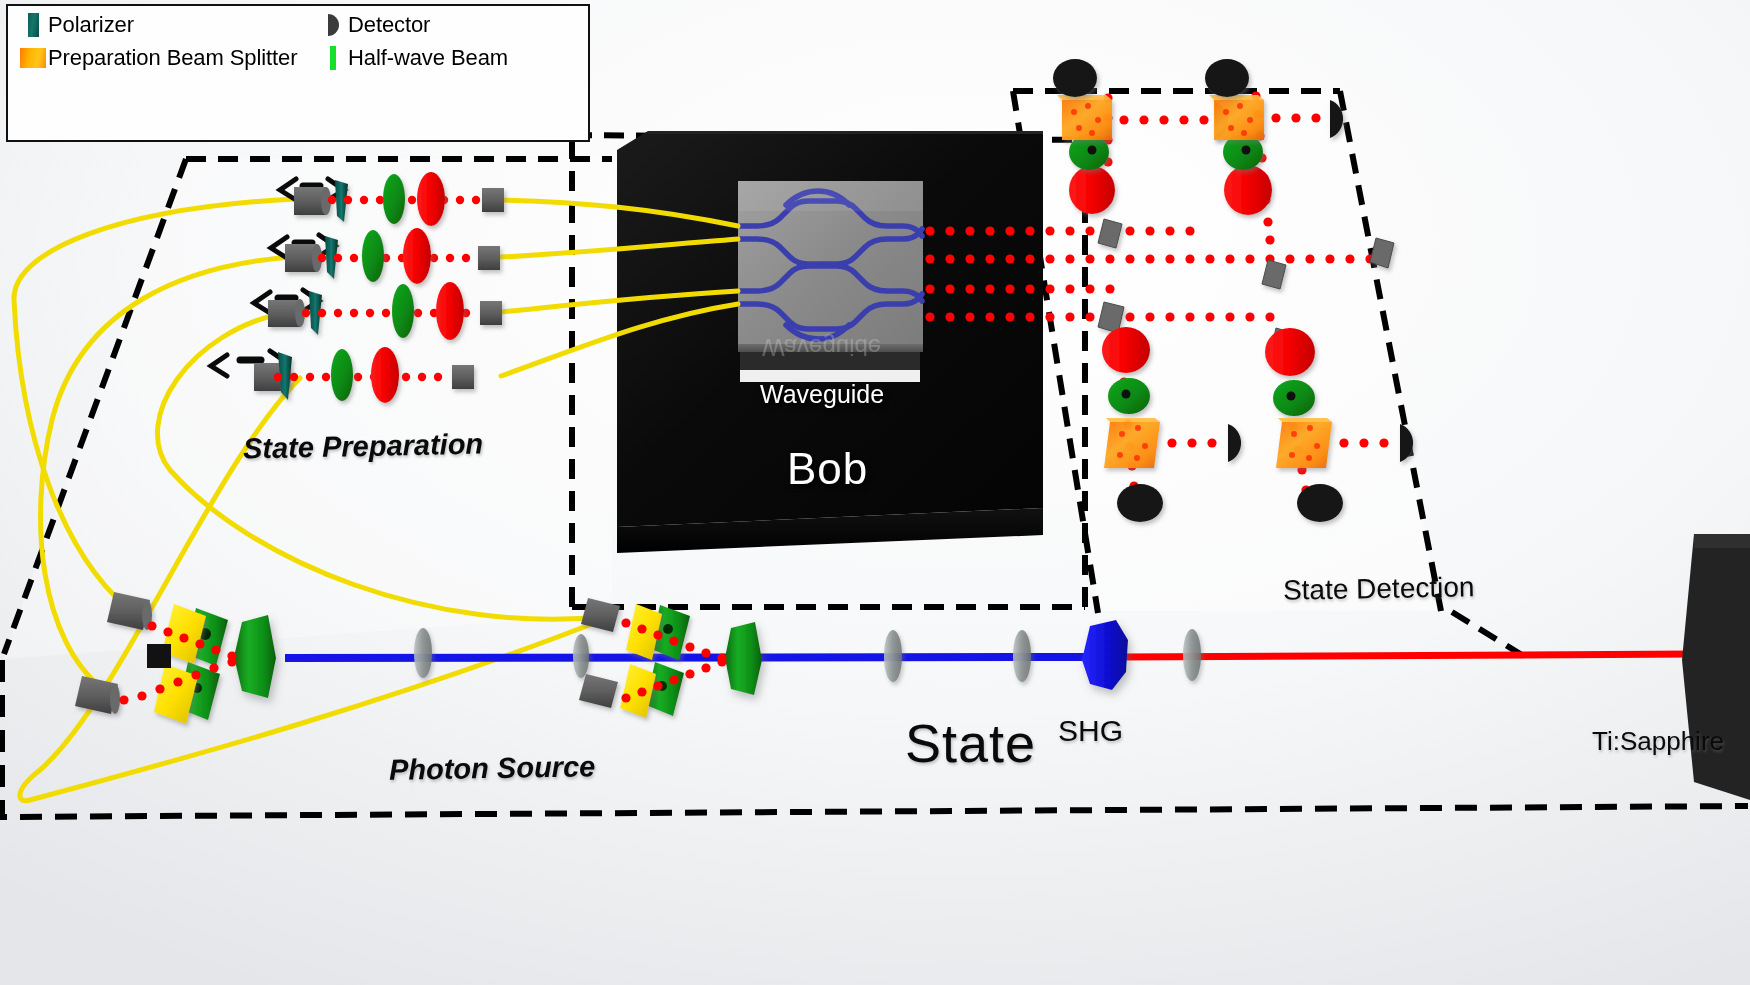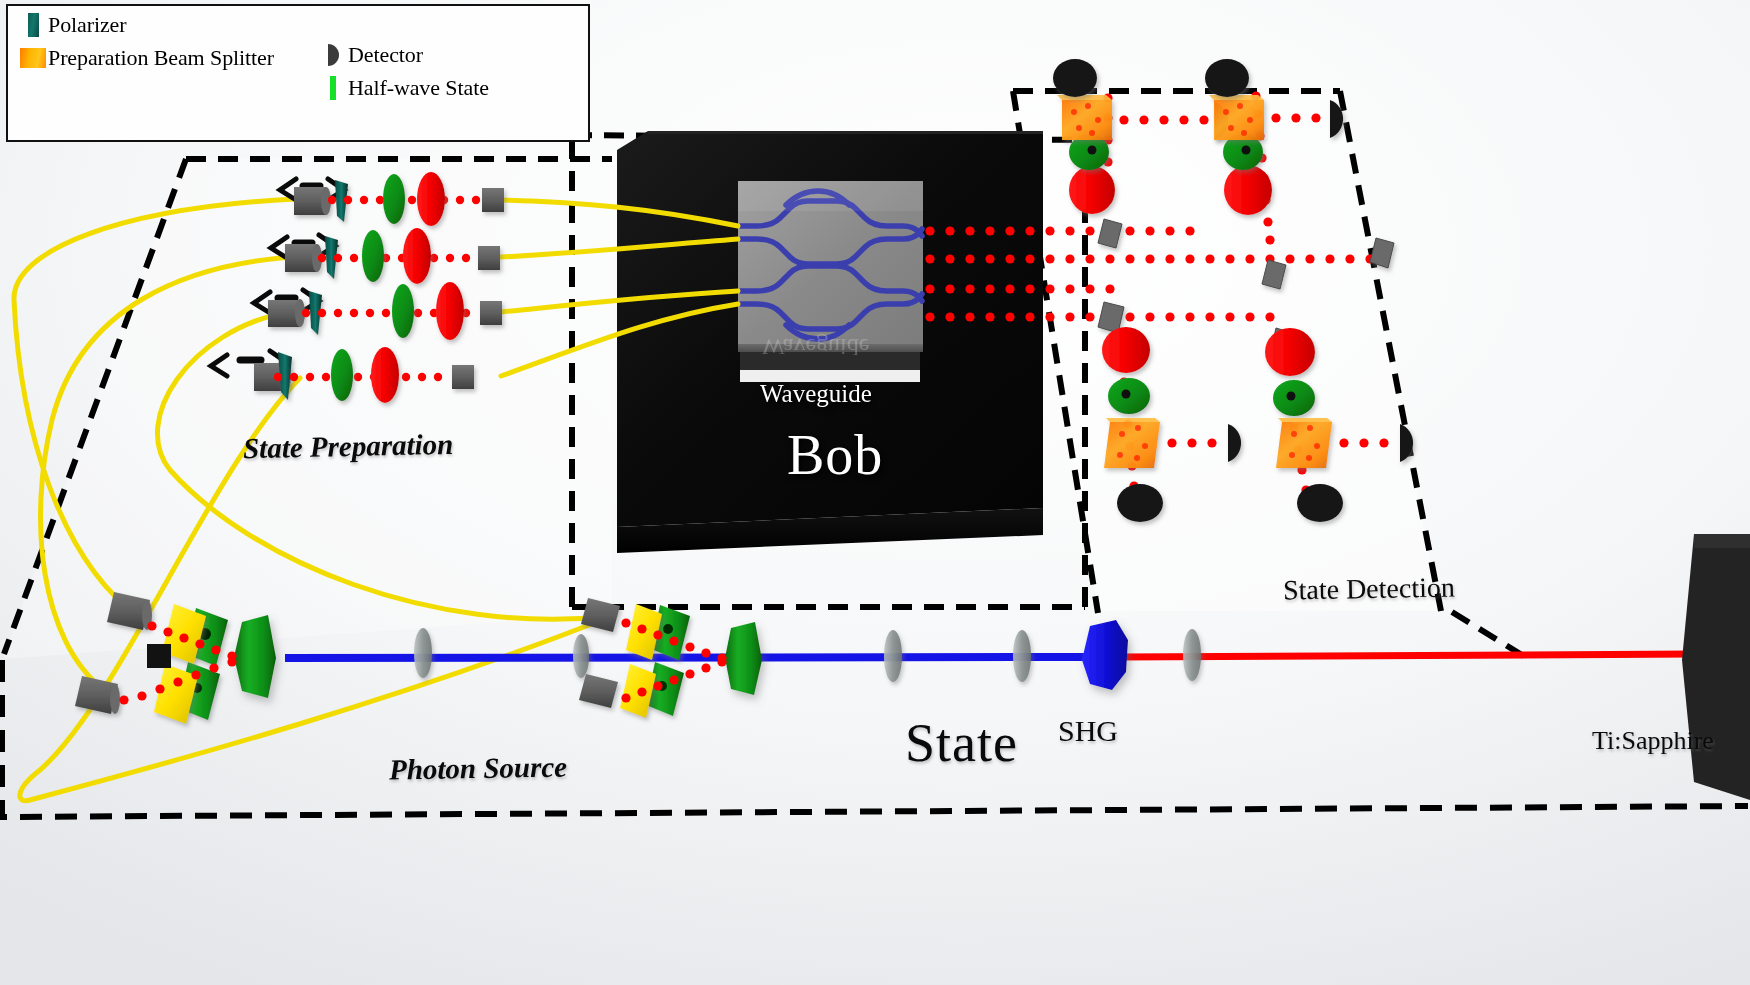--- a/index.html
+++ b/index.html
@@ -6,21 +6,21 @@
   html, body {
     margin: 0;
     padding: 0;
     background: #ffffff;
   }
   #stage {
     position: relative;
     width: 1750px;
     height: 985px;
     overflow: hidden;
-    font-family: Liberation Serif, serif;
+    font-family: Liberation Sans, sans-serif;
     background: linear-gradient(170deg, #fdfdfd 0%, #f4f5f6 45%, #eceef0 70%, #e8eaec 100%);
   }
   #scene-svg {
     position: absolute;
     top: 0; left: 0;
     width: 1750px;
     height: 985px;
   }
 
   
@@ -33,21 +33,21 @@
     background: #fefefe;
     border: 2px solid #111111;
     box-sizing: border-box;
     z-index: 40;
   }
   .legend-col {
     position: absolute;
     top: 2px;
   }
   .legend-col.left  { left: 10px;  width: 300px; }
-  .legend-col.right { left: 310px; width: 270px; margin-top: 30px; }
+  .legend-col.right { left: 310px; width: 270px; }
   .legend-row {
     display: flex;
     align-items: center;
     height: 33px;
   }
   .legend-swatch {
     width: 30px;
     display: flex;
     justify-content: center;
     align-items: center;
@@ -126,22 +126,22 @@
   }
   #label-shg {
     left: 1058px; top: 714px;
     font-size: 30px; font-weight: 400;
   }
   #label-tisapphire {
     left: 1592px; top: 726px;
     font-size: 26px; font-weight: 400;
   }
   #label-bob {
-    left: 787px; top: 423px;
-    font-size: 56px; font-weight: 400;
+    left: 787px; top: 444px;
+    font-size: 44px; font-weight: 400;
     letter-spacing: 1px;
   }
   #label-waveguide {
     left: 760px; top: 380px;
     font-size: 25px; font-weight: 400;
   }
   #label-waveguide-mirror {
     left: 762px; top: 333px;
     font-size: 24px; font-weight: 400;
     color: #d9d9d9;
@@ -820,21 +820,21 @@
       <div class="legend-row">
         <span class="legend-swatch">
             <i class="sw-detector"></i>
           </span>
         <span class="legend-label">Detector</span>
       </div>
       <div class="legend-row">
         <span class="legend-swatch">
             <i class="sw-hwp"></i>
           </span>
-        <span class="legend-label">Half-wave State</span>
+        <span class="legend-label">Half-wave Beam</span>
       </div>
     </div>
   </div>
 
   <div class="lbl italic" id="label-state-preparation">State Preparation</div>
 
   <div class="lbl italic" id="label-photon-source">Photon Source</div>
 
   <div class="lbl" id="label-state-detection">State Detection</div>
 

